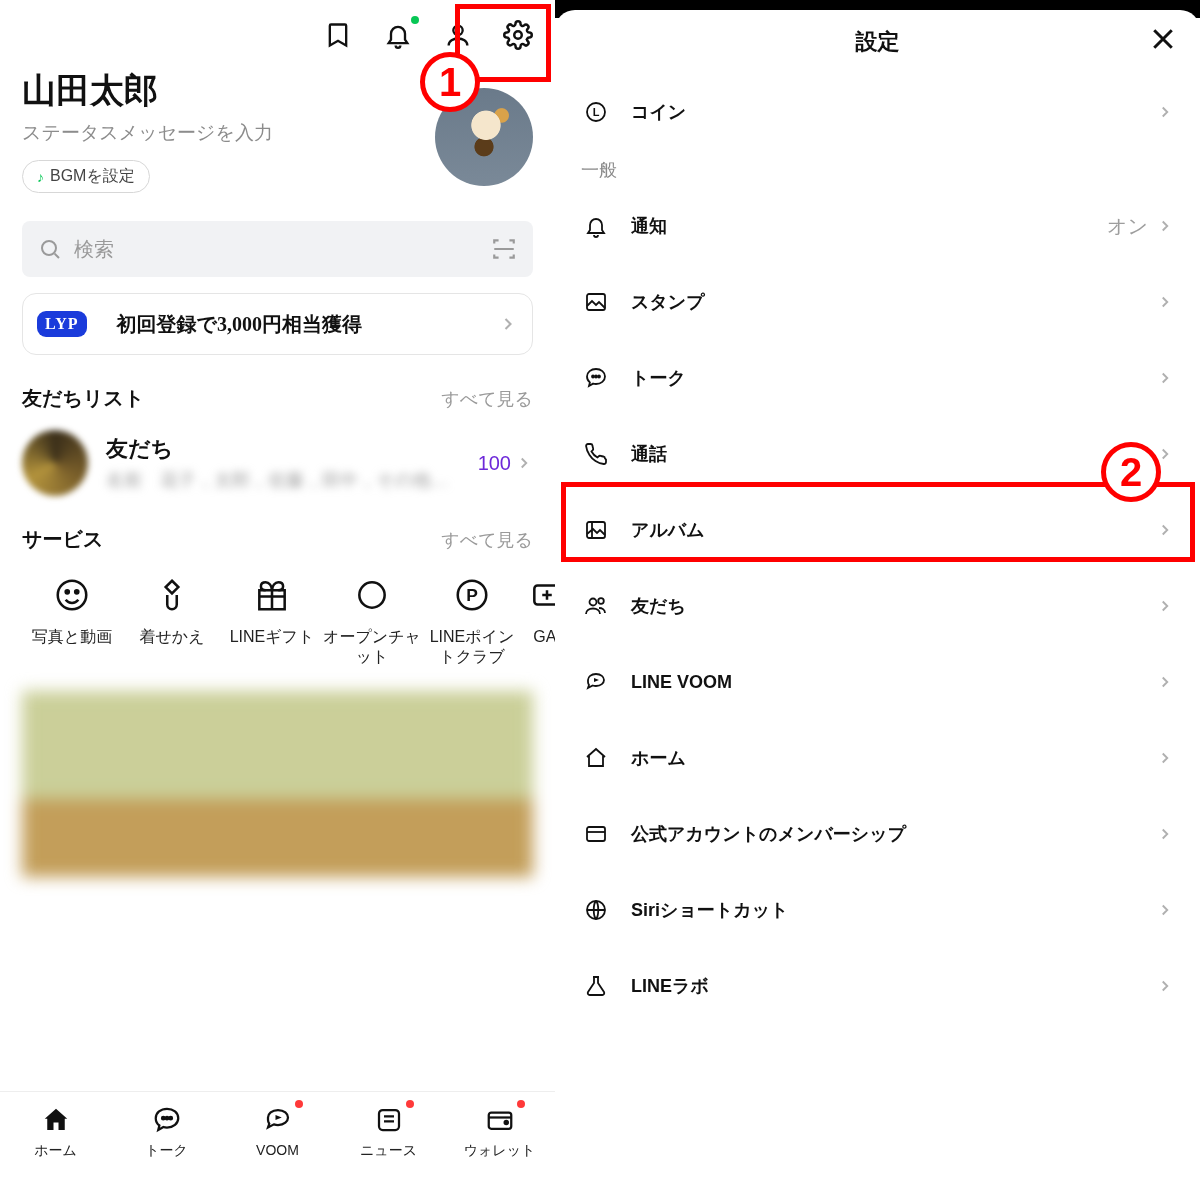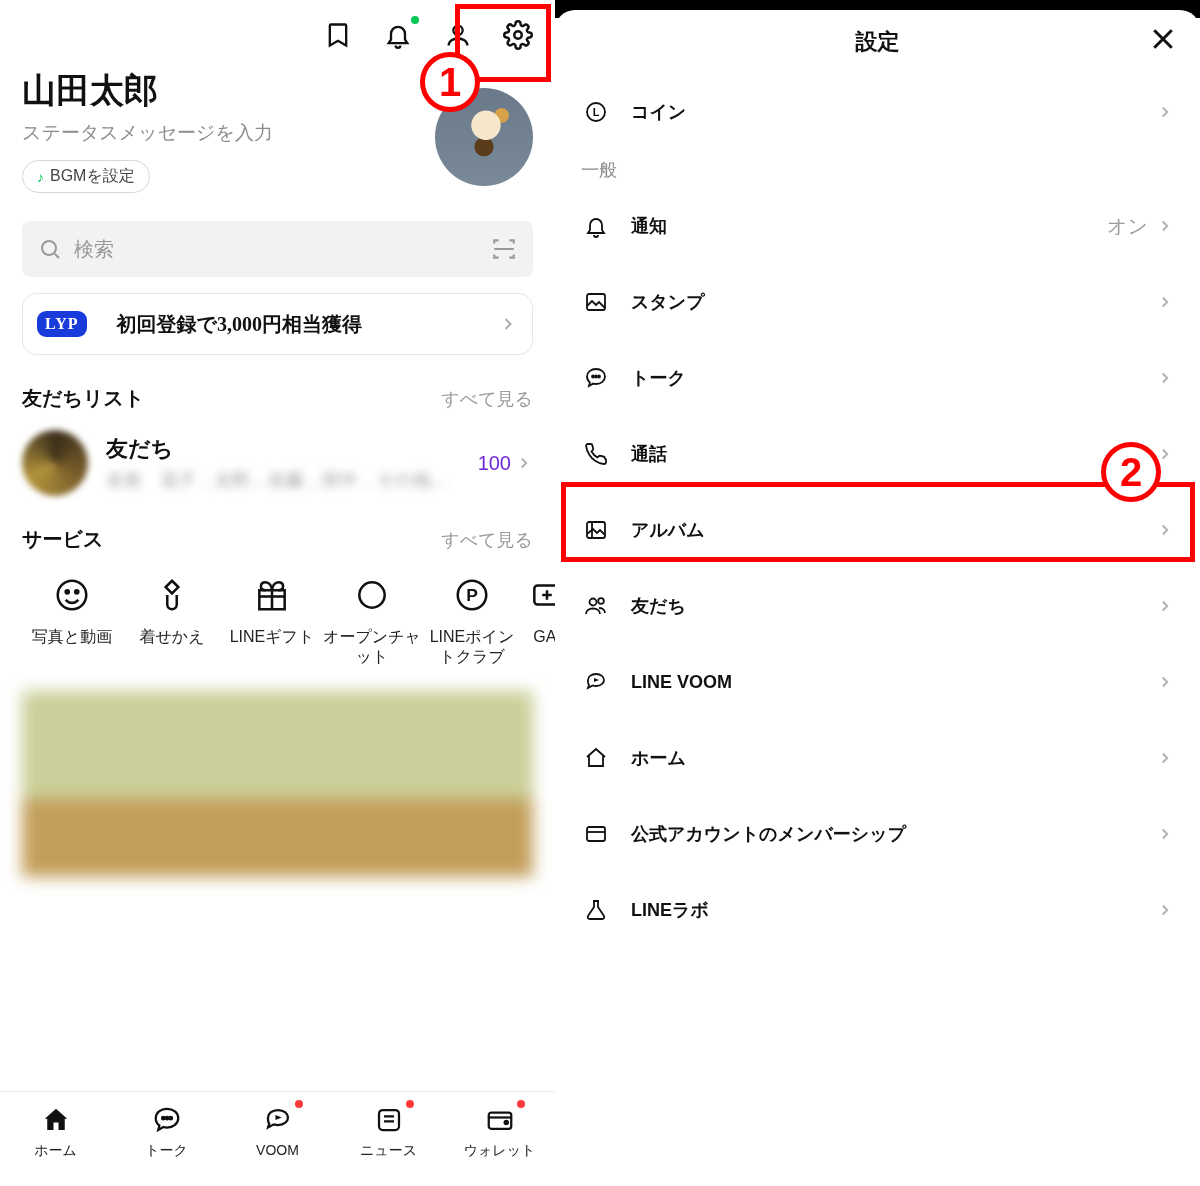--- a/index.html
+++ b/index.html
@@ -521,20 +521,34 @@
             </svg>
           </span>
         <span class="row-label">公式アカウントのメンバーシップ</span>
         <span class="row-chev chevron" style="margin-left:auto;">
             <svg width="18" height="18" viewBox="0 0 24 24" fill="none" stroke="currentColor" stroke-width="2.5">
               <path d="M9 6l6 6-6 6"></path>
             </svg>
           </span>
       </div>
 
+      <div class="settings-row">
+        <span class="row-icon">
+            <svg width="24" height="24" viewBox="0 0 24 24" fill="none" stroke="currentColor" stroke-width="1.8">
+              <circle cx="12" cy="12" r="9"></circle>
+              <path d="M3 12h18M12 3c3 3 3 15 0 18M12 3c-3 3-3 15 0 18"></path>
+            </svg>
+          </span>
+        <span class="row-label">Siriショートカット</span>
+        <span class="row-chev chevron" style="margin-left:auto;">
+            <svg width="18" height="18" viewBox="0 0 24 24" fill="none" stroke="currentColor" stroke-width="2.5">
+              <path d="M9 6l6 6-6 6"></path>
+            </svg>
+          </span>
+      </div>
 
       <div class="settings-row">
         <span class="row-icon">
             <svg width="24" height="24" viewBox="0 0 24 24" fill="none" stroke="currentColor" stroke-width="1.8">
               <path d="M9 3h6M10 3v6l-6 9a2 2 0 001.7 3h12.6a2 2 0 001.7-3l-6-9V3"></path>
             </svg>
           </span>
         <span class="row-label">LINEラボ</span>
         <span class="row-chev chevron" style="margin-left:auto;">
             <svg width="18" height="18" viewBox="0 0 24 24" fill="none" stroke="currentColor" stroke-width="2.5">

